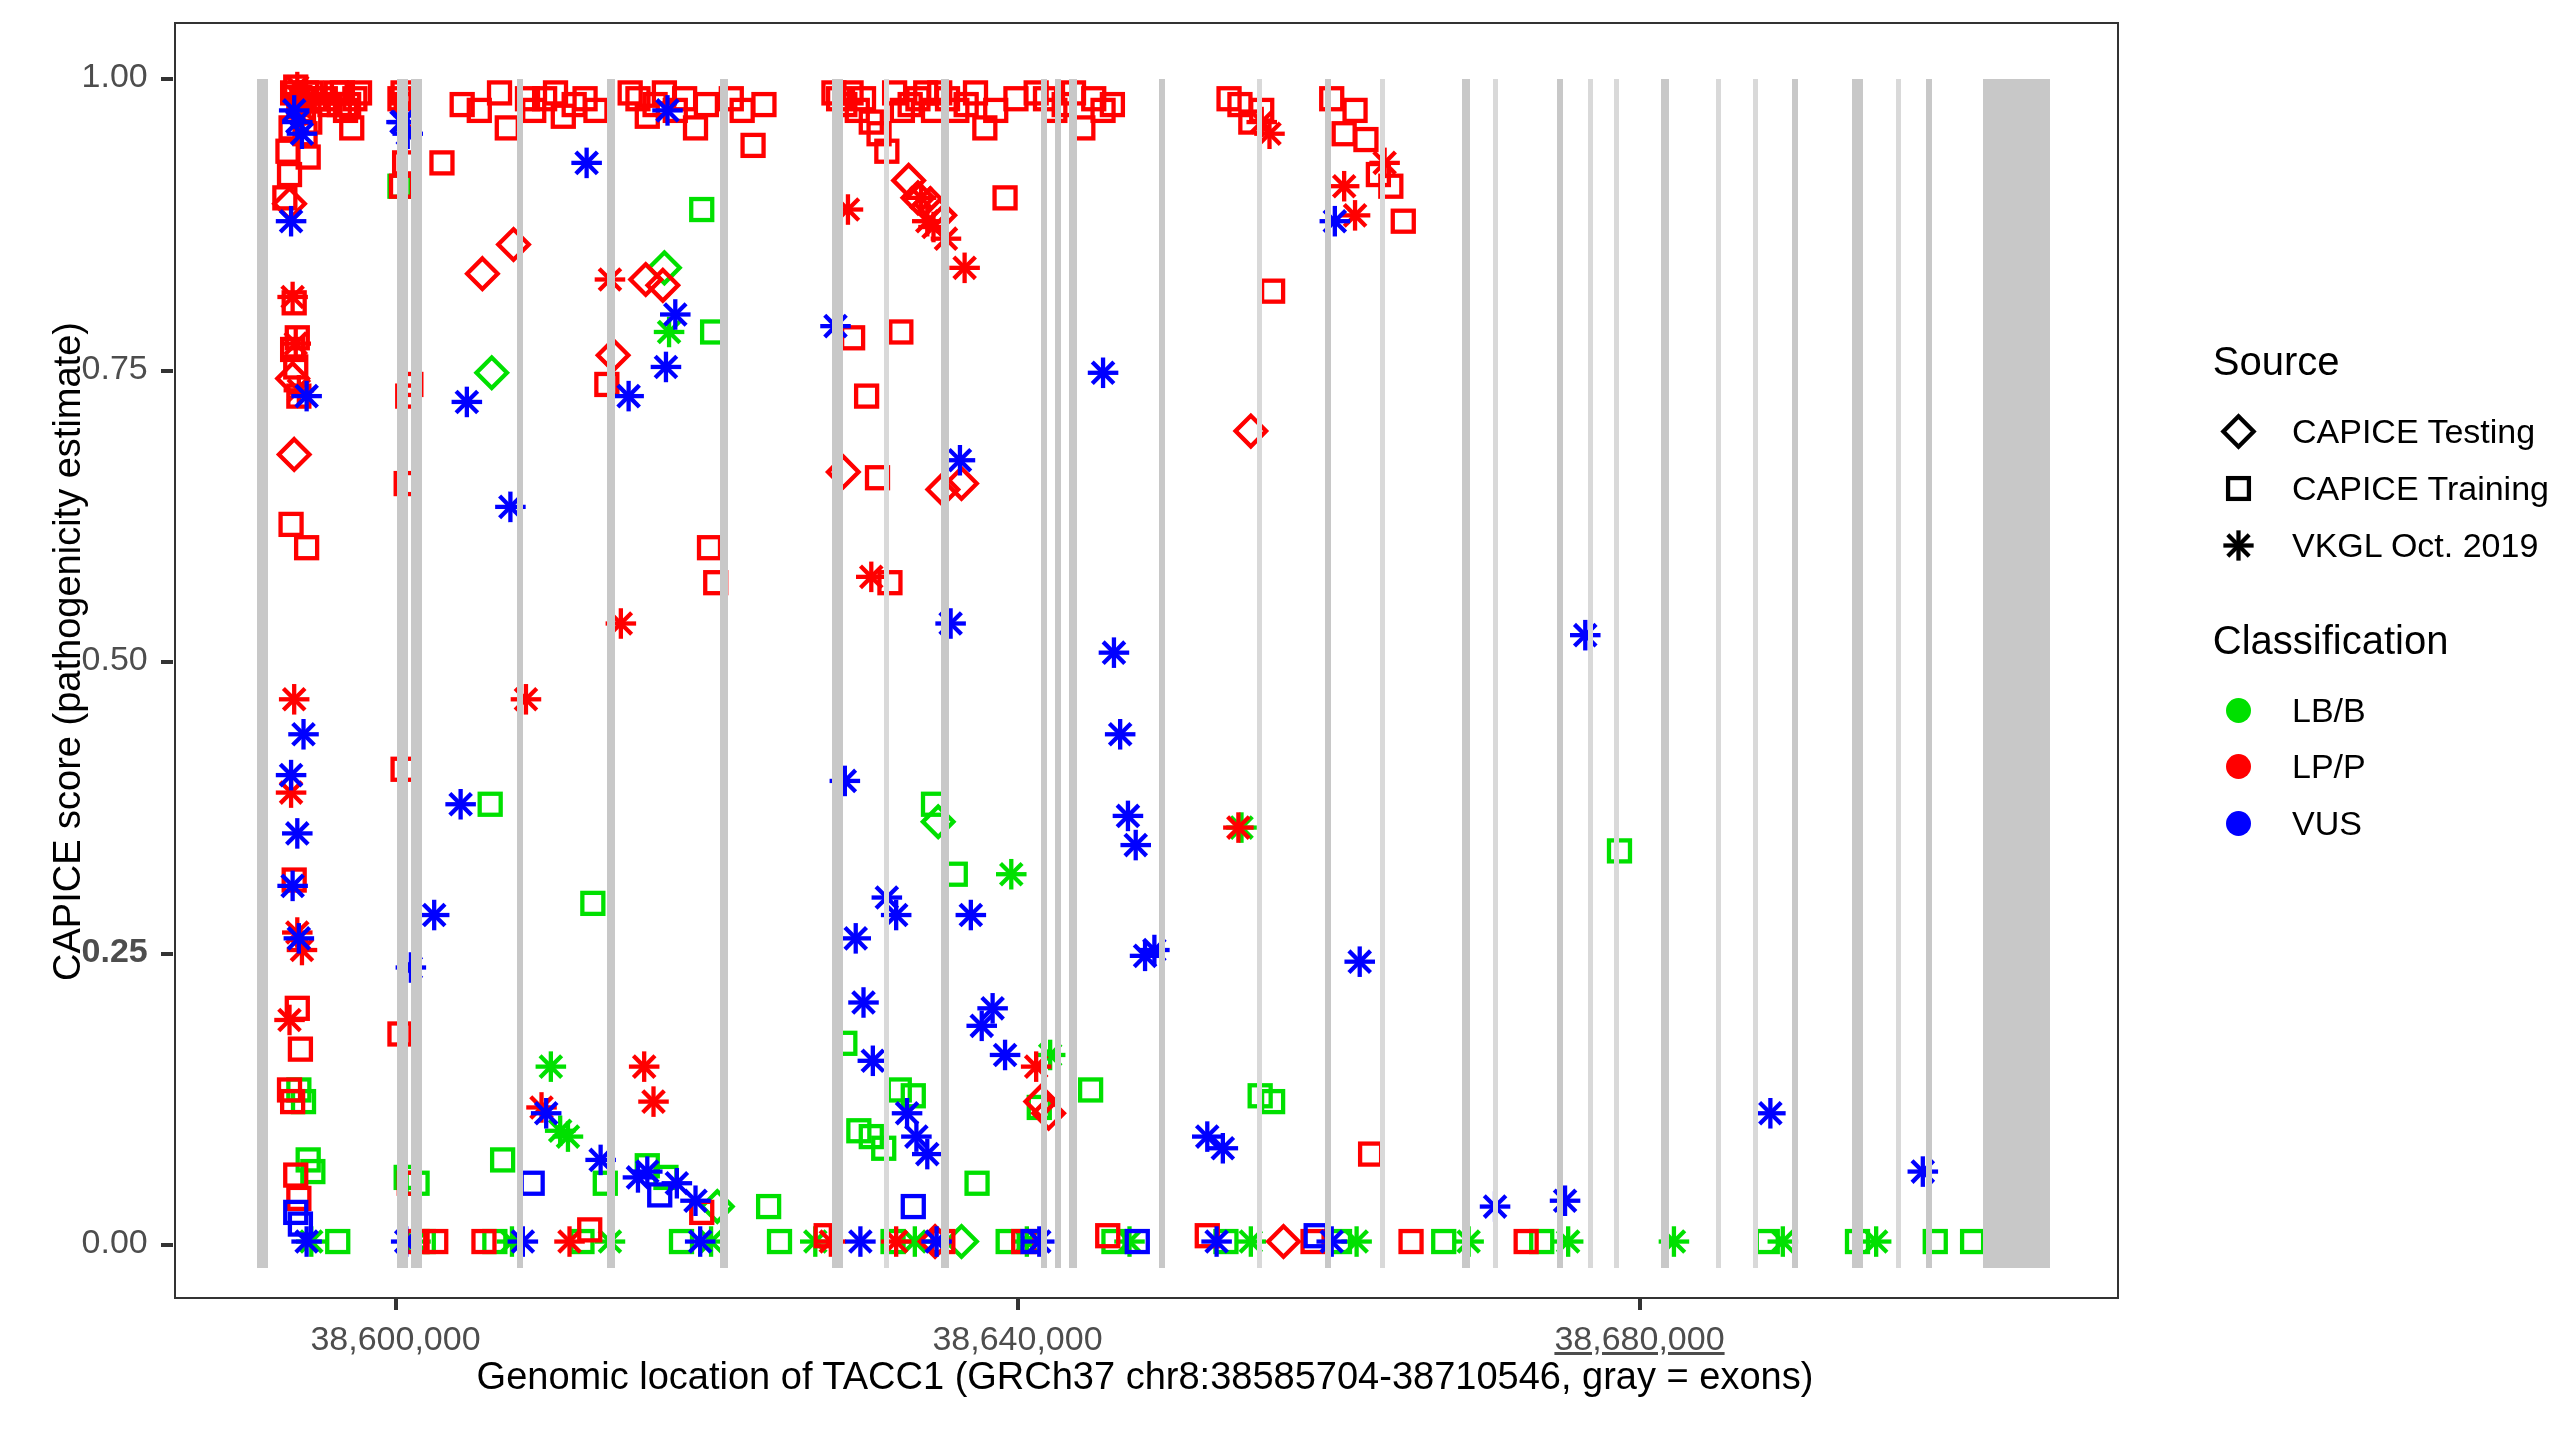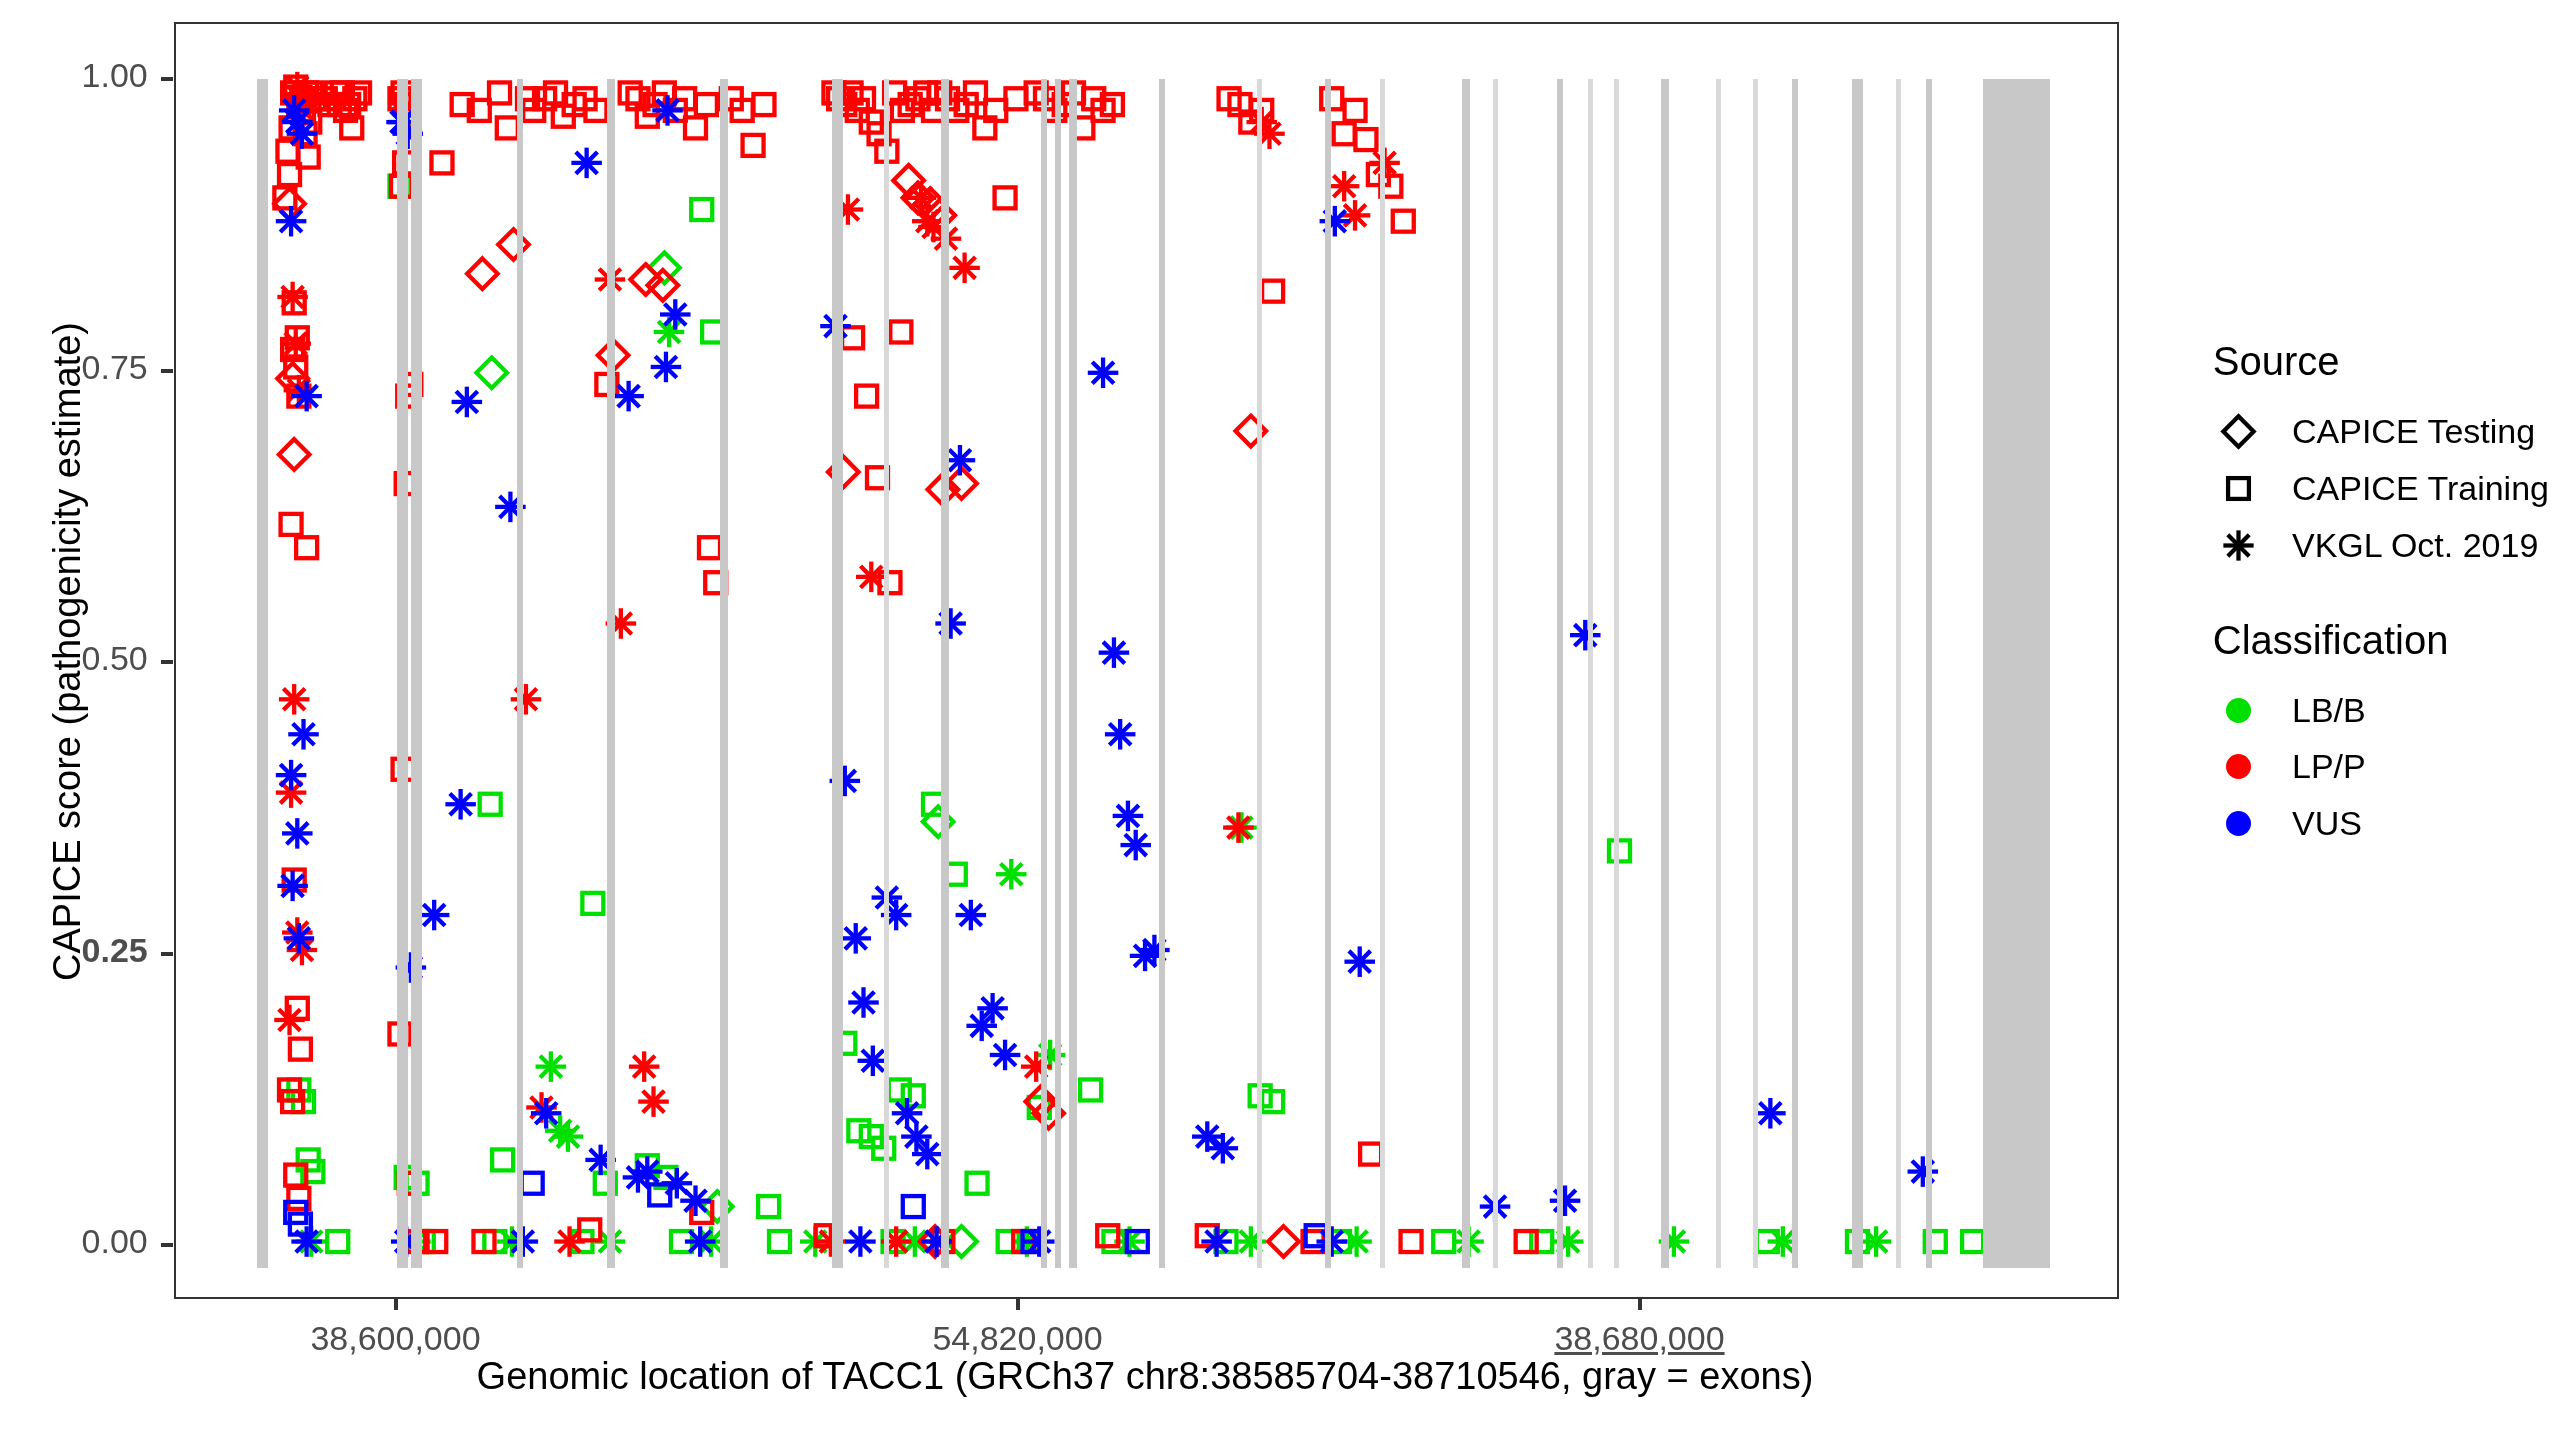--- a/index.html
+++ b/index.html
@@ -2009,21 +2009,21 @@
       <div class="ytick-mark" style="left: 161px; top: 660px;"></div>
       <div class="ytick-label" style="left: 4.8px; top: 348px;">0.75</div>
       <div class="ytick-mark" style="left: 161px; top: 369px;"></div>
       <div class="ytick-label" style="left: 4.8px; top: 56px;">1.00</div>
       <div class="ytick-mark" style="left: 161px; top: 77px;"></div>
     </div>
   <div id="xaxis">
       <div class="xtick-mark" style="left: 394px; top: 1298px;"></div>
       <div class="xtick-label" style="left: 243px; top: 1319px;">38,600,000</div>
       <div class="xtick-mark" style="left: 1016px; top: 1298px;"></div>
-      <div class="xtick-label" style="left: 865px; top: 1319px;">54,820,000</div>
+      <div class="xtick-label" style="left: 865px; top: 1319px;">38,640,000</div>
       <div class="xtick-mark" style="left: 1638px; top: 1298px;"></div>
       <div class="xtick-label" style="left: 1487px; top: 1319px; text-decoration: underline;">38,680,000</div>
     </div>
 
   <div id="ylab">CAPICE score (pathogenicity estimate)</div>
   <div id="xlab">Genomic location of TACC1 (GRCh37 chr8:38585704-38710546, gray = exons)</div>
 
   <div id="legend">
     <div class="legend-title">Source</div>
     <div id="legend-source">

